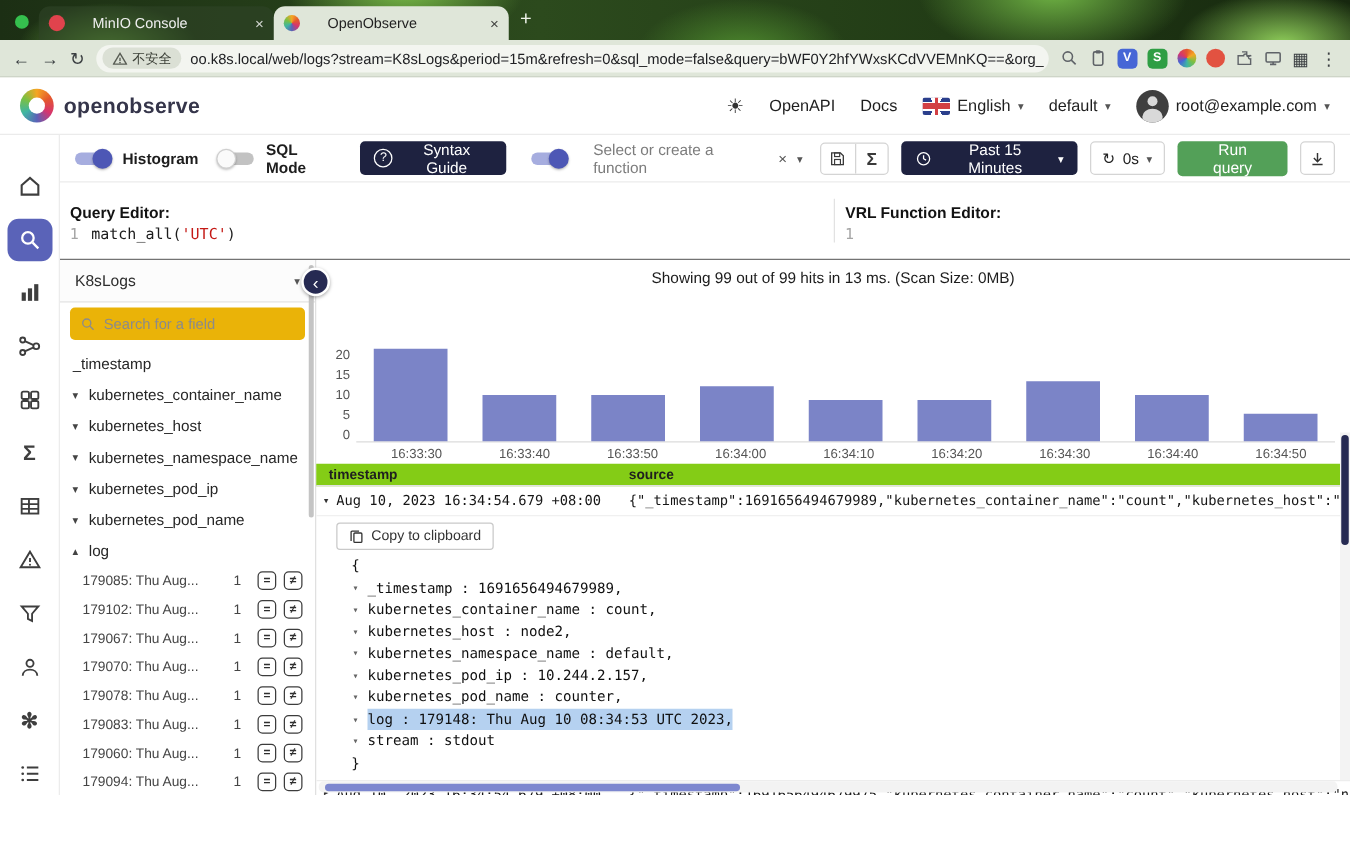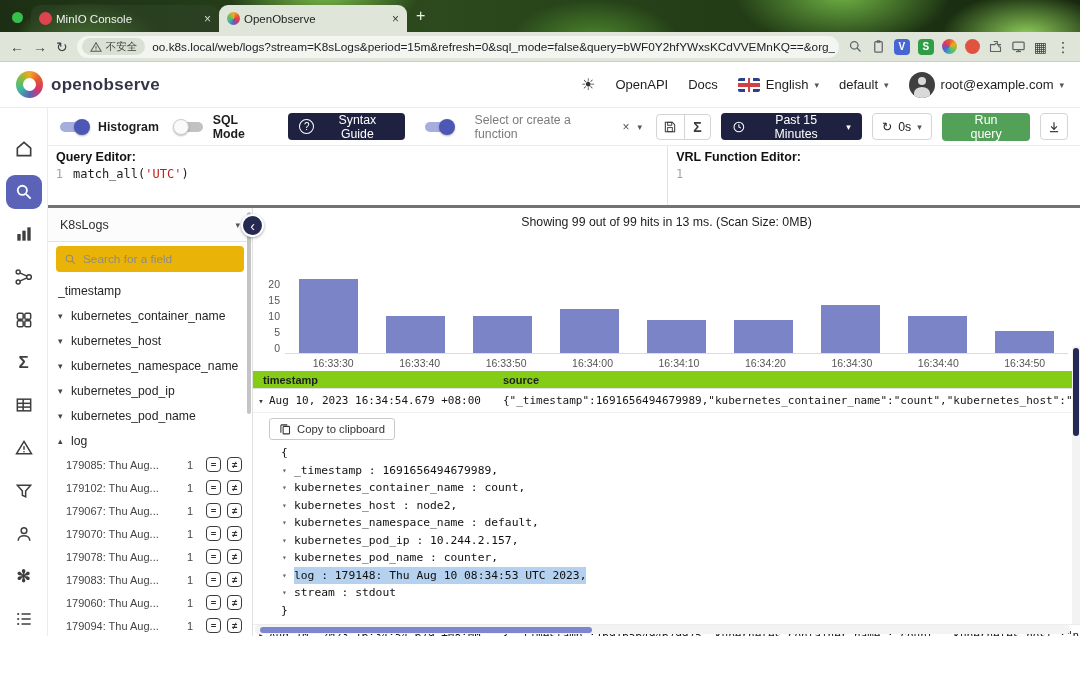--- a/index.html
+++ b/index.html
@@ -11,21 +11,21 @@
   
   .tabstrip { height:32px; display:flex; align-items:flex-end; padding:0 6px; position:relative;
     background:
       radial-gradient(ellipse 120px 60px at 8% 120%, #69a83f 0%, transparent 60%),
       radial-gradient(ellipse 160px 80px at 30% -30%, #7cbf4a 0%, transparent 60%),
       radial-gradient(ellipse 140px 70px at 55% 130%, #4e8a2e 0%, transparent 60%),
       radial-gradient(ellipse 180px 90px at 78% -20%, #6fb344 0%, transparent 60%),
       radial-gradient(ellipse 140px 70px at 95% 110%, #8fce5a 0%, transparent 60%),
       linear-gradient(90deg,#1c2f14,#2c4a1d 40%,#223c16 70%,#16270e); }
   .profile-dot { width:11px; height:11px; border-radius:50%; background:#35c04e; margin:0 8px 9px 6px; }
-  .tab { display:flex; align-items:center; gap:4px; width:188px; height:27px; border-radius:9px 9px 0 0; padding:0 8px; font-size:11.5px;justify-content:flex-end; }
+  .tab { display:flex; align-items:center; gap:22px; width:188px; height:27px; border-radius:9px 9px 0 0; padding:0 8px; font-size:11.5px;justify-content:flex-end; }
   .tab.inactive { background:rgba(46,68,38,.62); color:#f0f0f0; }
   .tab.active { background:#dfe6d9; color:#1f1f1f; }
   .tab-title { flex:1; white-space:nowrap; overflow:hidden; }
   .tab-close { font-size:12px; opacity:.85; }
   .favicon { width:13px; height:13px; border-radius:3px; flex:0 0 auto; }
   .favicon.minio { background:#e0434d; border-radius:50%; }
   .favicon.oo { border-radius:50%; background:conic-gradient(#f5a623,#e4572e,#d6356f,#5a63b8,#3fb5a3,#7bc043,#f5a623); }
   .newtab { color:#eef3ea; font-size:16px; margin:0 0 7px 9px; }
 
   .addressbar { height:30px; background:#dfe6d9; border-bottom:1px solid #c9cfc2; display:flex; align-items:center; gap:9px; padding:0 10px; }
@@ -90,21 +90,21 @@
   .icon-pair { display:flex; border:1px solid #d4d4d4; border-radius:4px; height:26px; overflow:hidden; margin-left:4px; }
   .icon-cell { width:27px; display:flex; align-items:center; justify-content:center; color:#3a3a3a; }
   .icon-cell + .icon-cell { border-left:1px solid #d4d4d4; }
   .sigma-glyph { font-size:14px; font-weight:bold; }
   .light-btn { background:#fff; border:1px solid #d4d4d4; border-radius:4px; height:27px; display:flex; align-items:center; gap:6px; padding:0 9px; font-size:12.3px; color:#222; }
   .run-btn { background:#53a058; color:#fff; border:none; border-radius:4px; height:28px; padding:0 16px; font-size:12.5px; }
   .dl-btn { width:28px; height:27px; border:1px solid #d4d4d4; border-radius:4px; background:#fff; display:flex; align-items:center; justify-content:center; color:#333; }
   .spacer { flex:1; }
 
   
-  .editors { height:62px; border-bottom:3px solid #737373; display:flex; flex:0 0 auto; }
+  .editors { height:62px; border-bottom:1px solid #737373; display:flex; flex:0 0 auto;align-items:center; }
   .editor-pane { padding:3px 0 0 7px; }
   .editor-pane.left { width:60%; }
   .editor-pane.right { width:40%; border-left:1px solid #e2e2e2; }
   .editor-label { font-size:12.5px; font-weight:bold; color:#121212; padding:1px 0 3px 1px; }
   .editor-body { display:flex; font-size:12px; }
   .lineno { width:18px; text-align:right; padding-right:10px; color:#a5a5a5; }
   .code { color:#1c1c1c; }
   .code .str { color:#c41a16; }
 
   

